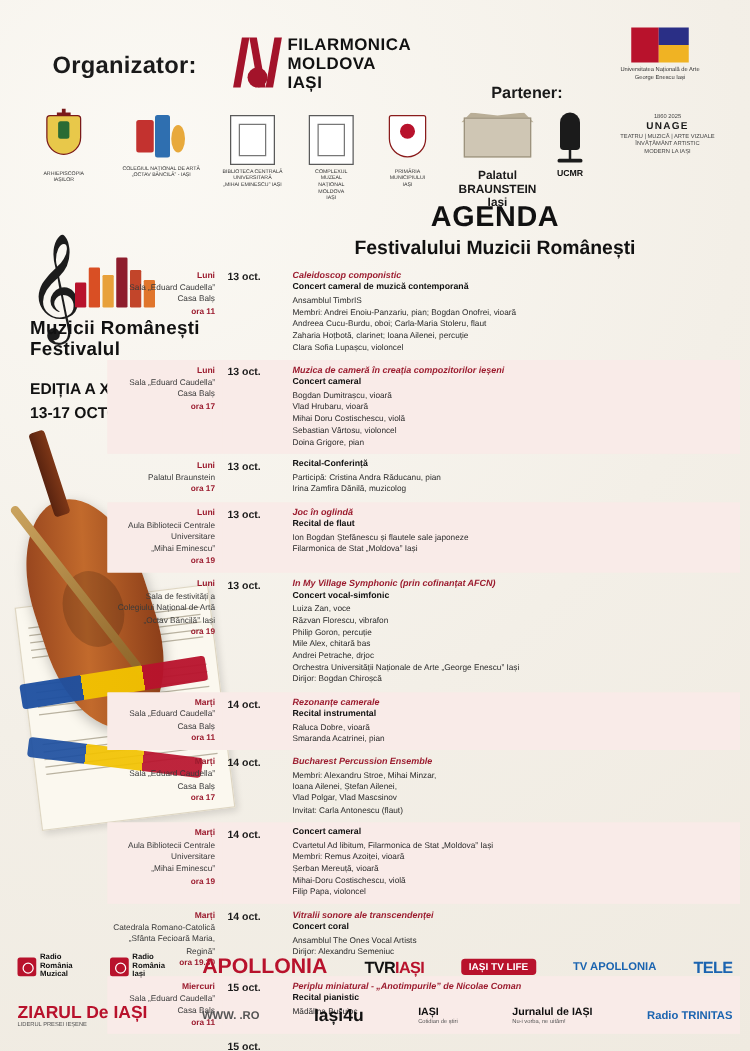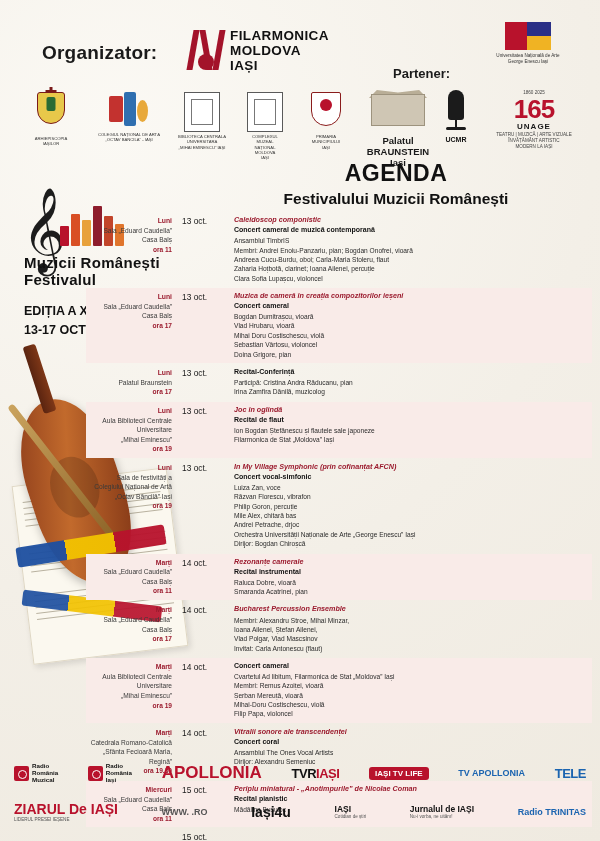--- a/index.html
+++ b/index.html
@@ -167,21 +167,21 @@
   .ev { display:flex; margin-bottom:1px; }
   .ev .when {
     width:92px; flex:0 0 92px; text-align:right; padding:4px 6px 4px 0;
     font-size:6.6px; line-height:1.45; color:#3a3a3a;
     border-right:0;
   }
   .ev .when .day { color:#9b1b2e; font-weight:bold; font-size:6.8px;}
   .ev .when .hour { color:#9b1b2e; font-weight:bold; }
   .ev .date {
     width:50px; flex:0 0 50px; padding:4px 0 0 4px;
-    font-size:8.4px; font-weight:normal; color:#1a1a1a;
+    font-size:8.4px; font-weight:bold; color:#1a1a1a;
   }
   .ev .body {
     flex:1; padding:3px 4px 4px 6px;
     font-size:6.6px; line-height:1.42; color:#2b2b2b;
   }
   .ev .body .t1 { color:#9b1b2e; font-style:italic; font-weight:bold; font-size:7.2px;}
   .ev .body .t2 { font-weight:bold; font-size:7px; color:#111; }
   .ev .body .det { margin-top:1px; }
   .shade { background:#f7e9e6; }
   .ev.shade .when, .ev.shade .date, .ev.shade .body { background:#f9ebe8; }
@@ -296,21 +296,20 @@
       <div class="logo" style="left:432px; top:-4px; width:48px;">
         <div class="ucmr">
             <div class="body"></div>
             <div class="leg"></div>
             <div class="base"></div>
           </div>
         <div style="font-size:7px;font-weight:bold;color:#111">UCMR</div>
       </div>
       <div class="logo unage165" style="left:482px; top:-2px; width:104px;">
         <div class="u165small">1860   2025</div>
-        <div class="u165">165</div>
         <div class="u165name">UNAGE</div>
         <div class="u165small">TEATRU | MUZICĂ | ARTE VIZUALE</div>
         <div class="u165small" style="white-space:pre-line">ÎNVĂȚĂMÂNT ARTISTIC
 MODERN LA IAȘI</div>
       </div>
     </div>
   </div>
 
   <div class="agenda">
     <h1>AGENDA</h1>

